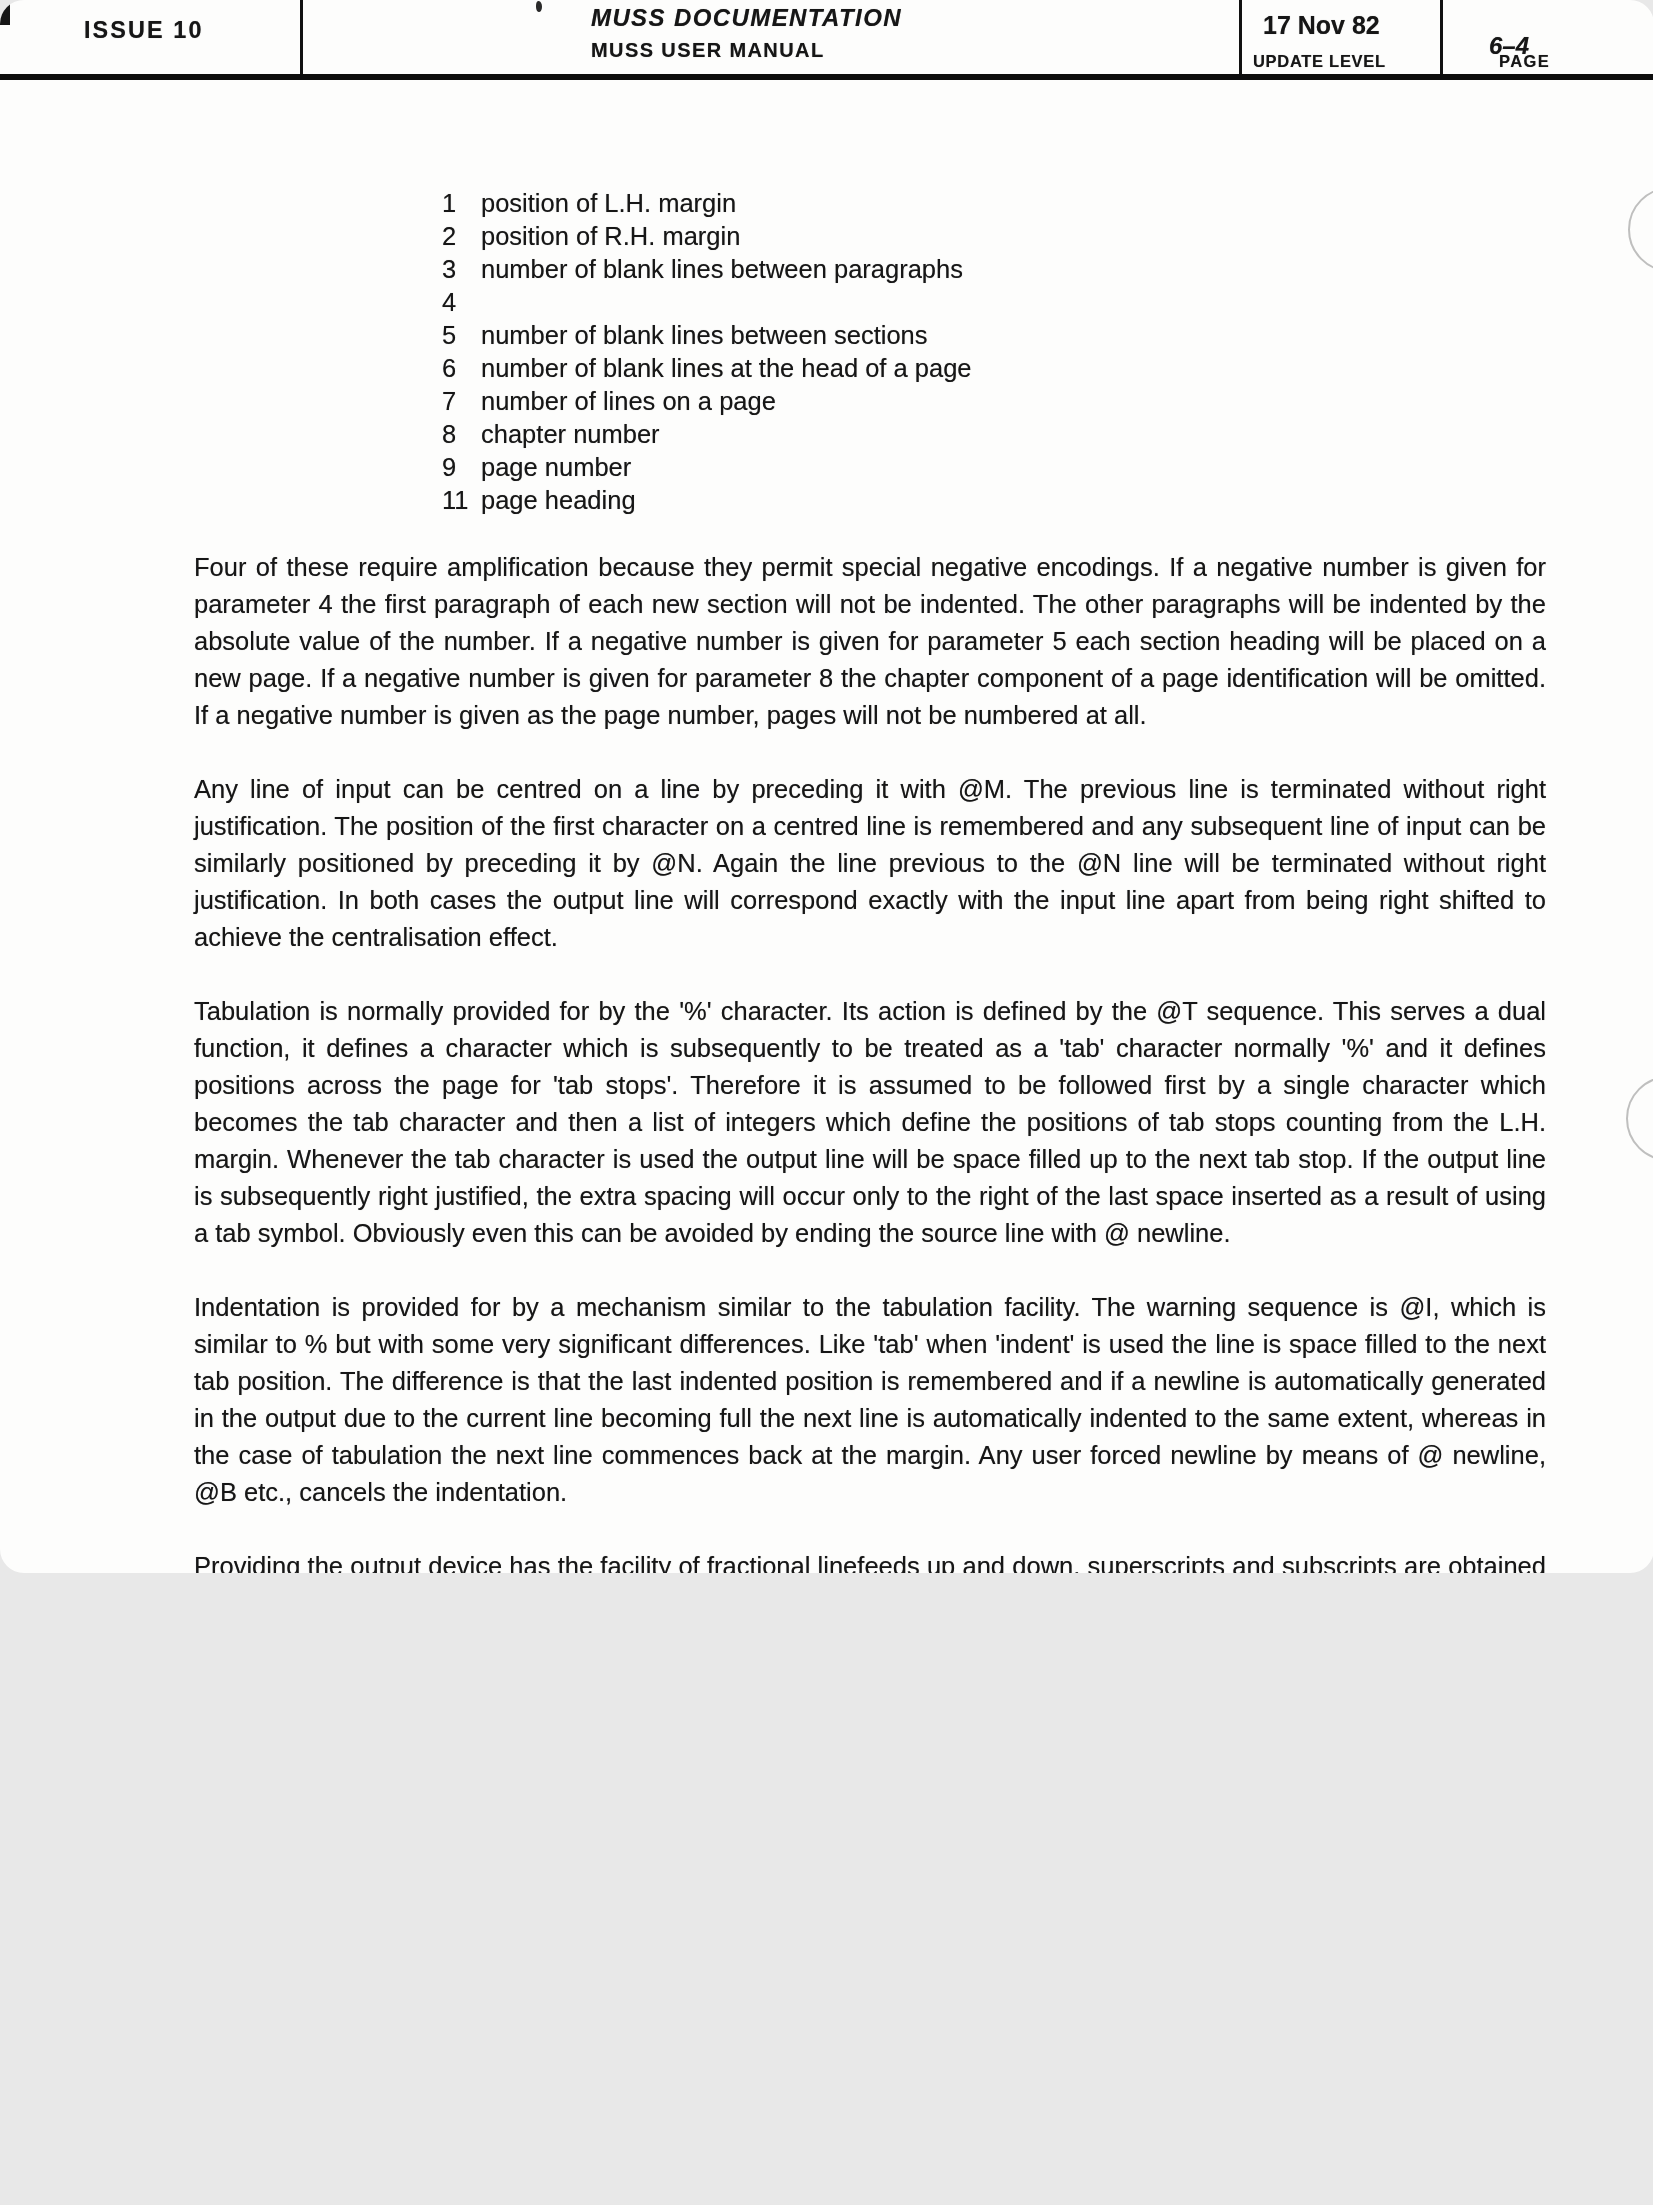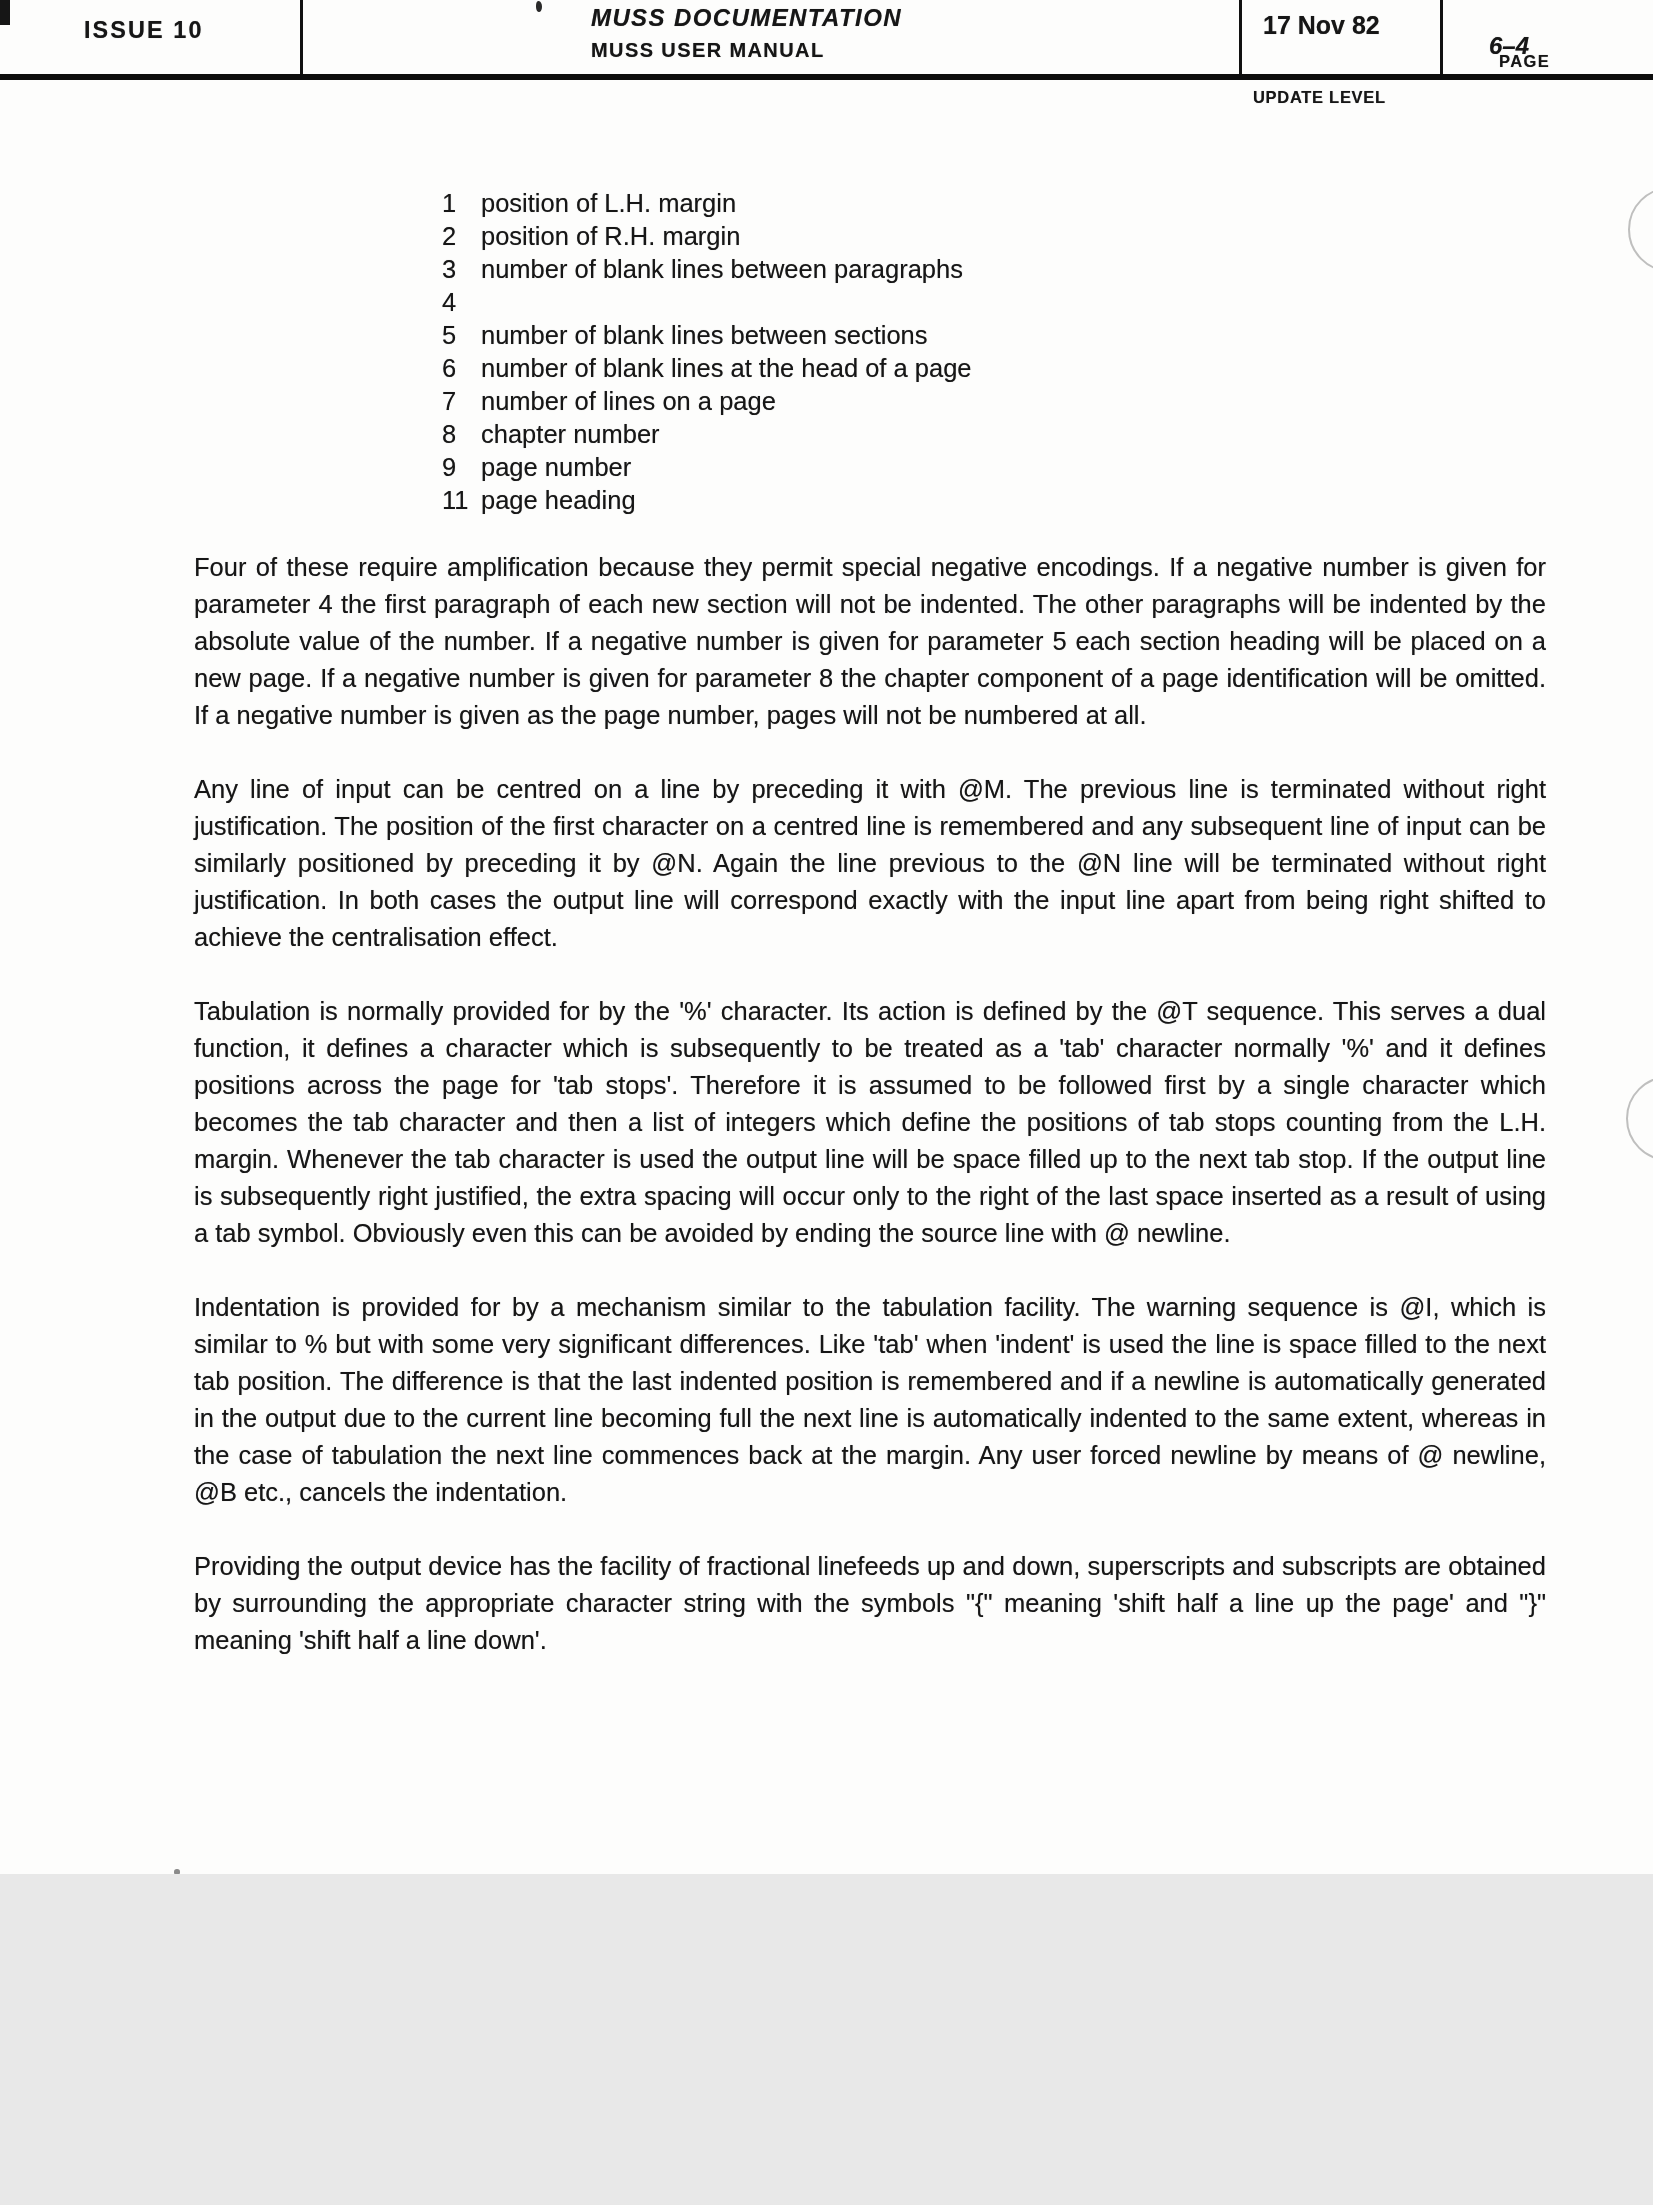--- a/index.html
+++ b/index.html
@@ -1,30 +1,30 @@
 <!DOCTYPE html>
 <html style="font-size:11px"><head>
 <meta charset="utf-8">
 <style>
   html,body{margin:0;padding:0;background:#e8e8e8;}
   .page{
-    position:relative;width:1654px;height:1874px;margin:0 auto;
+    position:relative;width:1654px;height:1573px;margin:0 auto;
     background:#fdfdfc;overflow:hidden;
-    font-family:"Liberation Sans",sans-serif;color:#161616;
+    font-family:"Liberation Sans",sans-serif;color:#161616;border-radius:24px;
   }
   
   .hdr-vline{position:absolute;top:0;width:2.8px;background:#111;}
   .hdr-rule{position:absolute;left:0;top:74px;width:1654px;height:5.5px;background:#0d0d0d;}
   .hdr-text{position:absolute;font-weight:bold;white-space:nowrap;
             text-shadow:0 0 0.7px rgba(0,0,0,.5);}
   .issue{left:84px;top:16.5px;font-size:23.4px;letter-spacing:2.1px;}
   .doc-line1{left:591px;top:4px;font-size:24px;letter-spacing:1.4px;font-style:italic;}
   .doc-line2{left:591px;top:39px;font-size:20px;letter-spacing:1.4px;}
   .date{left:1263px;top:11px;font-size:25px;}
-  .update-level{left:1253px;top:52px;font-size:16.5px;letter-spacing:0.7px;margin-top:36px;}
+  .update-level{left:1253px;top:52px;font-size:16.5px;letter-spacing:0.7px;}
   .page-num{left:1489px;top:32px;font-size:24px;font-style:italic;}
   .page-label{left:1455px;top:52px;font-size:16.5px;letter-spacing:1.4px;margin-left:44px;}
   
   .corner-mark{position:absolute;left:0;top:0;width:9.6px;height:25px;background:#161616;}
   .top-speck{position:absolute;left:536px;top:1.4px;width:6.2px;height:11px;background:#2a2a2a;border-radius:45% 55% 50% 50%;}
   .punch-hole{position:absolute;width:81px;height:81px;border-radius:50%;
               border:2.1px solid rgba(90,90,90,.38);background:transparent;}
   .hole-1{left:1628px;top:187px;}
   .hole-2{left:1626px;top:1076px;}
   .speck{position:absolute;background:#8a8a8a;border-radius:50%;}

